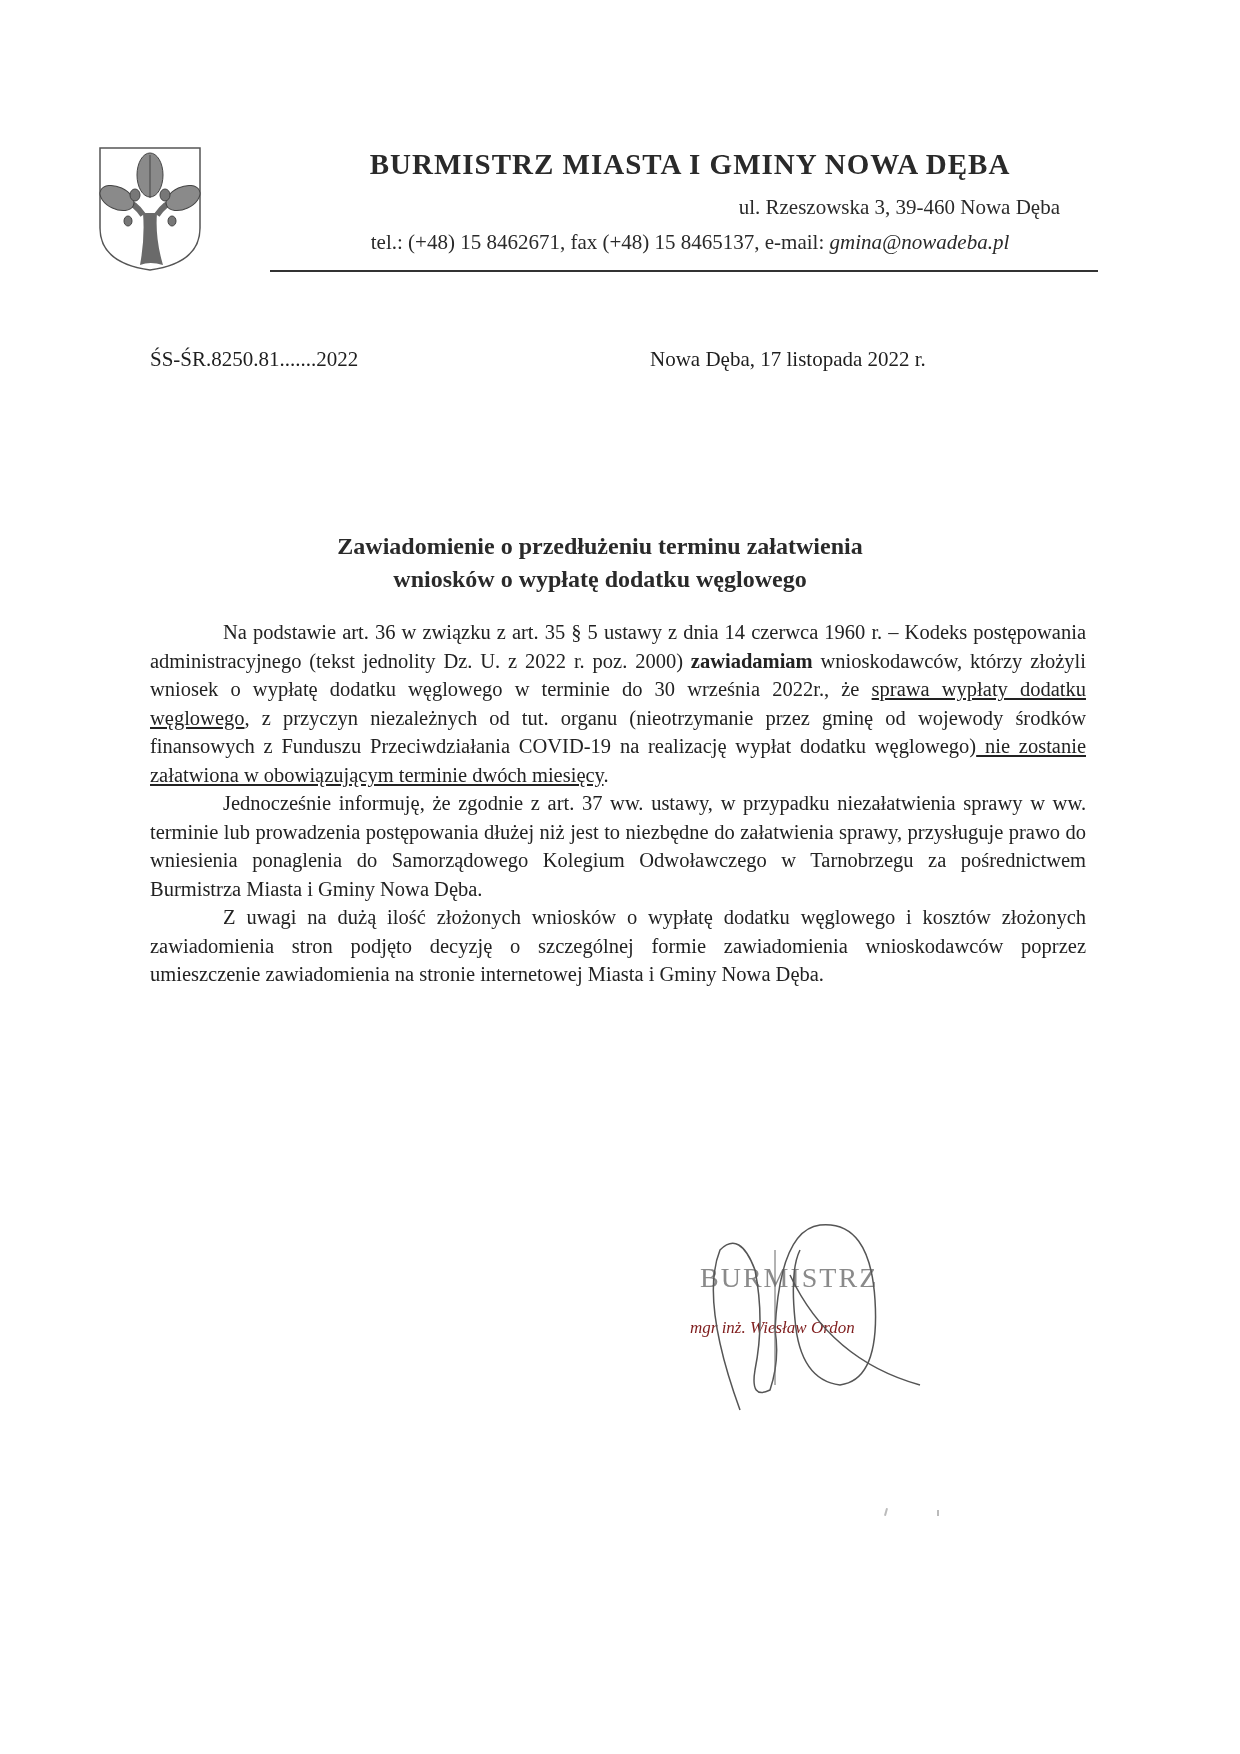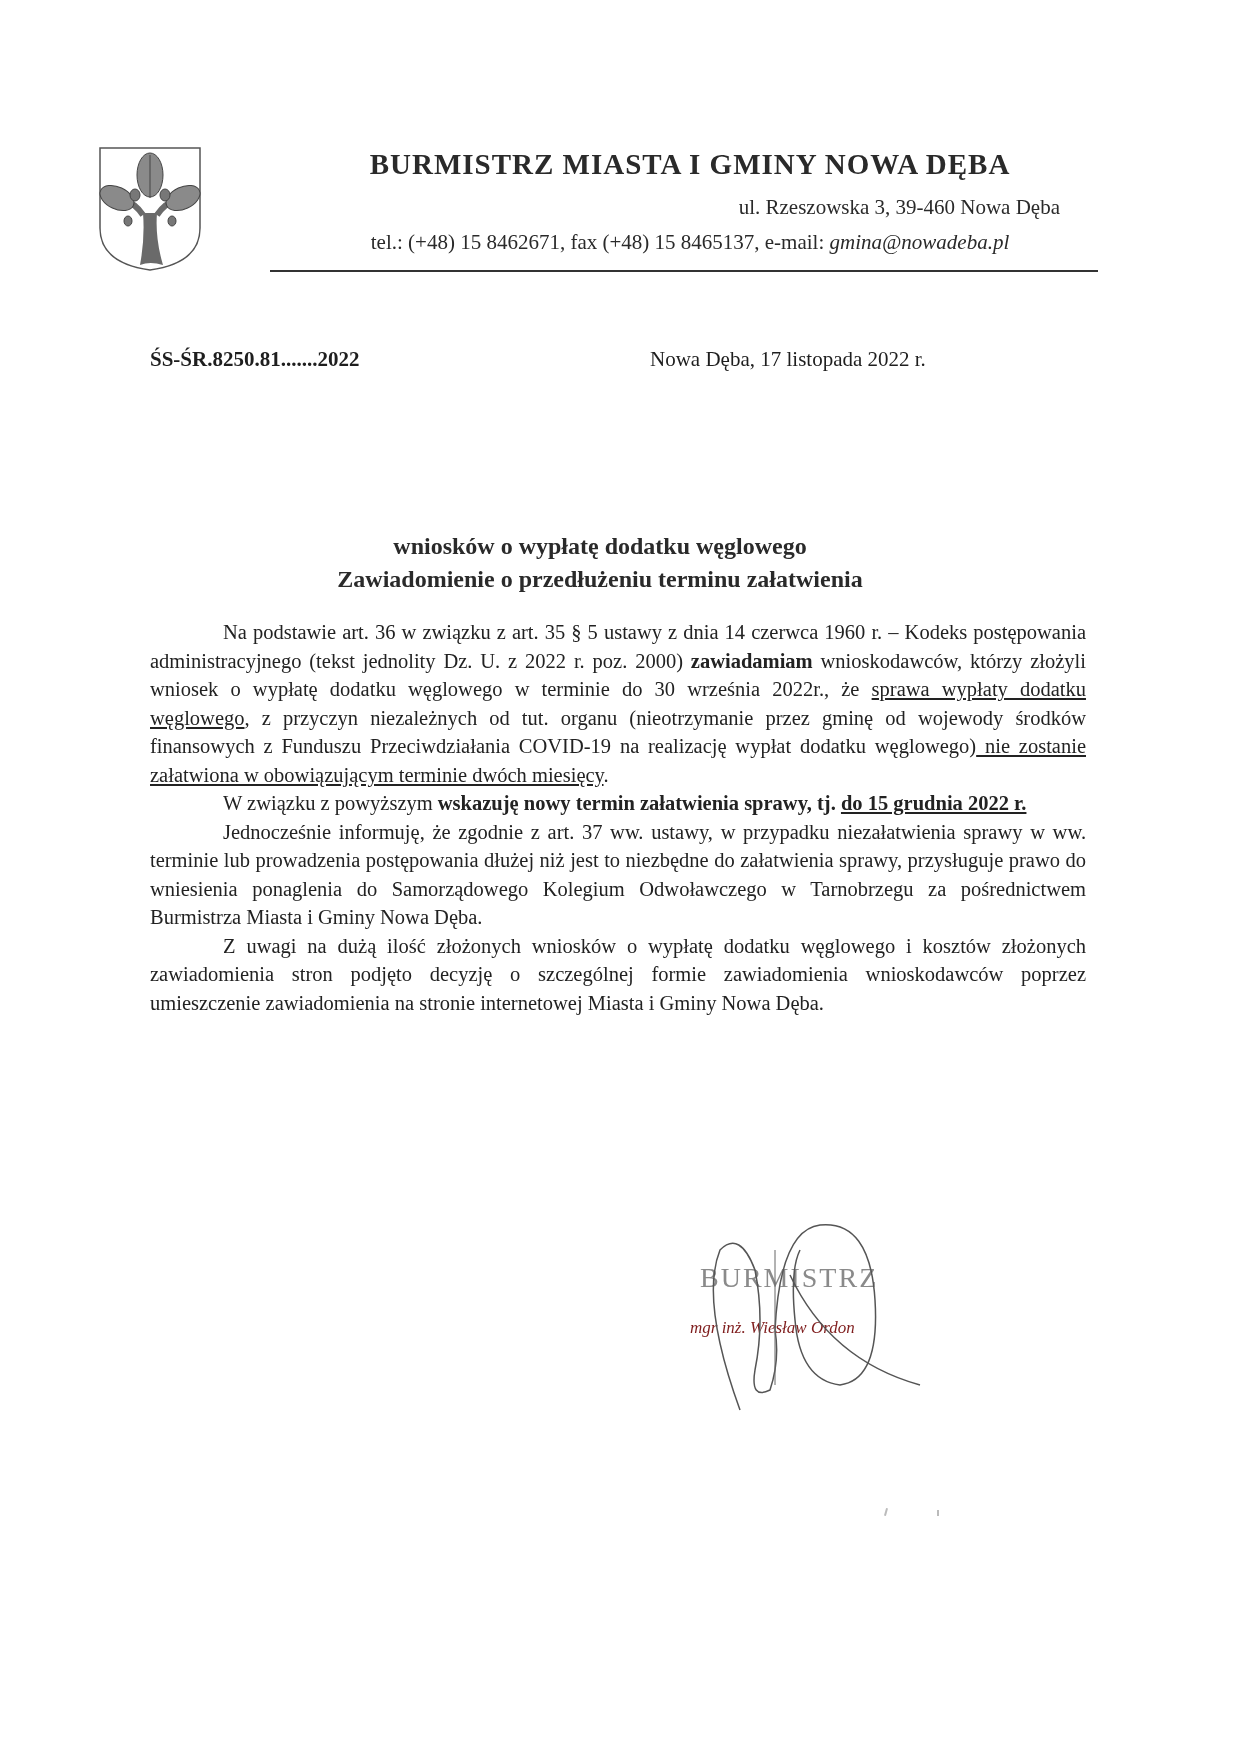--- a/index.html
+++ b/index.html
@@ -17,21 +17,21 @@
       font-size: 21px; color: #2a2a2a;
     }
     .contact {
       position: absolute; left: 320px; top: 230px; width: 740px; text-align: center;
       font-size: 21px; color: #2a2a2a;
     }
     .contact i { font-style: italic; margin-top: 18px; }
     .rule {
       position: absolute; left: 270px; top: 270px; width: 828px; height: 2px; background: #333;
     }
-    .ref { position: absolute; left: 150px; top: 347px; font-size: 21px; font-weight: bold; }
+    .ref { position: absolute; left: 150px; top: 347px; font-size: 21px; }
     .date { position: absolute; left: 650px; top: 347px; font-size: 21px; }
     .doc-title {
       position: absolute; left: 200px; top: 530px; width: 800px; text-align: center;
       font-size: 24px; font-weight: bold; line-height: 33px; color: #2a2a2a;
     }
     .body {
       position: absolute; left: 150px; top: 618px; width: 936px;
       font-size: 20.5px; line-height: 28.5px; text-align: justify; color: #222;
     }
     .body p { margin: 0; text-indent: 73px; }
@@ -75,30 +75,27 @@
 <div class="addr">ul. Rzeszowska 3, 39-460 Nowa Dęba</div>
 <div class="contact">
   <span>tel.: (+48) 15  8462671, fax (+48) 15  8465137, e-mail: </span><i>gmina@nowadeba.pl</i>
 </div>
 <div class="rule"></div>
 
 <div class="ref">ŚS-ŚR.8250.81.......2022</div>
 <div class="date">Nowa Dęba, 17 listopada 2022 r.</div>
 
 <div class="doc-title">
+  <div>Zawiadomienie o przedłużeniu terminu załatwienia</div>
   <div>wniosków o wypłatę dodatku węglowego</div>
-  <div>Zawiadomienie o przedłużeniu terminu załatwienia</div>
 </div>
 
 <div class="body">
   <p>
     <span>Na podstawie art. 36 w związku z art. 35 § 5 ustawy z dnia 14 czerwca 1960 r. – Kodeks postępowania administracyjnego (tekst jednolity Dz. U. z 2022 r. poz. 2000) </span><span class="b">zawiadamiam</span><span> wnioskodawców, którzy złożyli wniosek o wypłatę dodatku węglowego w terminie do 30 września 2022r., że </span><span class="u">sprawa wypłaty dodatku węglowego</span><span>, z przyczyn niezależnych od tut. organu (nieotrzymanie przez gminę od wojewody środków finansowych z Funduszu Przeciwdziałania COVID-19 na realizację wypłat dodatku węglowego)</span><span class="u"> nie zostanie załatwiona w obowiązującym terminie dwóch miesięcy</span><span>.</span>
-  </p>
-  <p>
-    <span>W związku z powyższym </span><span class="b">wskazuję nowy termin załatwienia sprawy, tj. </span><span class="b u">do 15 grudnia 2022 r.</span>
   </p>
   <p>Jednocześnie informuję, że zgodnie z art. 37 ww. ustawy, w przypadku niezałatwienia sprawy w ww. terminie lub prowadzenia postępowania dłużej niż jest to niezbędne do załatwienia sprawy, przysługuje prawo do wniesienia ponaglenia do Samorządowego Kolegium Odwoławczego w Tarnobrzegu za pośrednictwem Burmistrza Miasta i Gminy Nowa Dęba.</p>
   <p>Z uwagi na dużą ilość złożonych wniosków o wypłatę dodatku węglowego i kosztów złożonych zawiadomienia stron podjęto decyzję o szczególnej formie zawiadomienia wnioskodawców poprzez umieszczenie zawiadomienia na stronie internetowej Miasta i Gminy Nowa Dęba.</p>
 </div>
 
 <div class="sig-title">BURMISTRZ</div>
 <div class="sig-name">mgr inż. Wiesław Ordon</div>
 <div class="signature">
   <svg width="260" height="220" viewBox="0 0 260 220">
     <path d="M60 200 Q20 90 40 40 Q60 20 75 60 Q85 110 75 160 Q70 190 90 180 Q100 150 95 120" fill="none" stroke="#555" stroke-width="1.5"></path>

